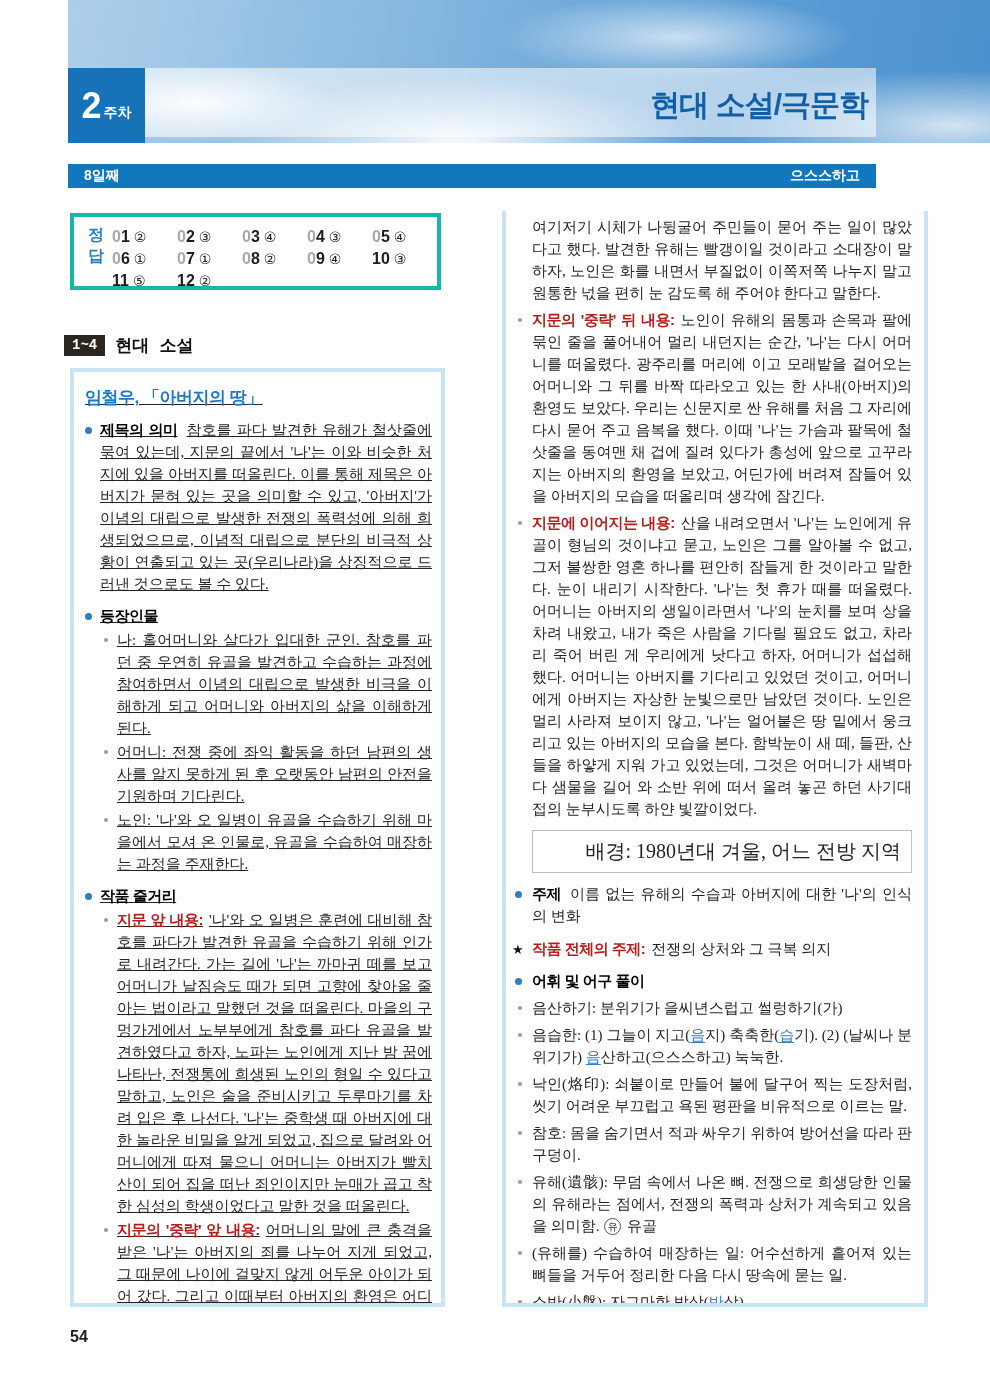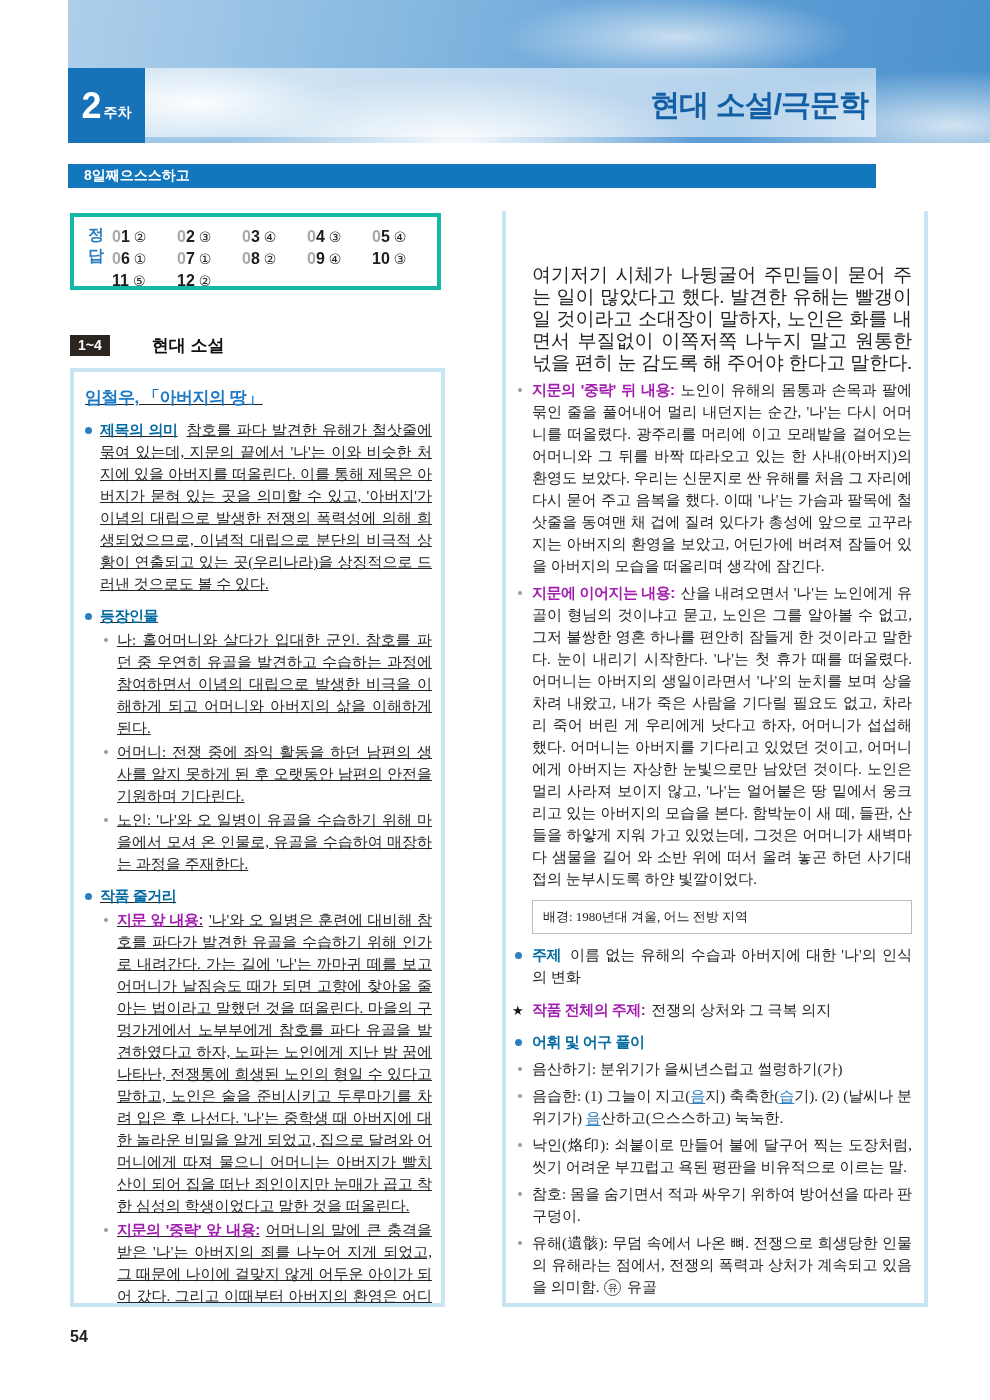--- a/index.html
+++ b/index.html
@@ -24,60 +24,60 @@
     display:flex;align-items:center;justify-content:center;font-family:"Liberation Sans",sans-serif;
   }
   .week-box .wn{font-size:36px;font-weight:bold;line-height:1;}
   .week-box .ws{font-size:14px;font-weight:bold;margin:14px 0 0 2px;}
   .header-title{
     position:absolute;top:85px;right:122px;color:#135fa6;
     font:bold 30px "Liberation Sans",sans-serif;letter-spacing:-1px;
   }
   .day-bar{
     position:absolute;left:68px;top:164px;width:808px;height:24px;background:#1277bd;color:#fff;
-    font:bold 14px "Liberation Sans",sans-serif;display:flex;justify-content:flex-start;
+    font:bold 14px "Liberation Sans",sans-serif;display:flex;justify-content:space-between;
     align-items:center;padding:0 16px;box-sizing:border-box;
   }
   
   .ans-box{
     position:absolute;left:70px;top:213px;width:371px;height:77px;border:4px solid #14b8a6;
     box-sizing:border-box;display:flex;padding:7px 0 0 14px;background:#fff;
   }
   .ans-label{color:#2e7fc0;font:bold 16px "Liberation Sans",sans-serif;width:46px;padding-top:1px;}
   .ans-row{display:flex;height:22px;align-items:flex-end;}
   .ans-cell{width:65px;white-space:nowrap;}
   .ans-cell .z{color:#a8a8a8;font:bold 16px "Liberation Sans",sans-serif;}
   .ans-cell .n{color:#1d1d1d;font:bold 16px "Liberation Sans",sans-serif;}
   .ans-cell .c{font-size:14px;color:#222;margin-left:4px;font-family:"DejaVu Sans",sans-serif;}
   
-  .sect-head{position:absolute;left:70px;top:334px;display:flex;align-items:center;font-family:Liberation Sans, sans-serif;gap:32px;}
+  .sect-head{position:absolute;left:64px;top:334px;display:flex;align-items:center;font-family:Liberation Mono, monospace;}
   .sect-badge{background:#2b2520;color:#fff;font-weight:bold;font-size:14px;padding:2px 8px 3px;}
   .sect-label{font-weight:bold;font-size:17px;color:#111;margin-left:10px;}
   
   .abox{
     position:absolute;left:70px;top:368px;width:375px;height:939px;border:4px solid #c9e4f2;
     box-sizing:border-box;padding:12px 9px 0 11px;overflow:hidden;background:#fff;text-decoration:underline;
   }
   .bbox{
     position:absolute;left:502px;top:211px;width:426px;height:1096px;border:4px solid #c9e4f2;border-top:none;
     box-sizing:border-box;padding:5px 12px 0 26px;overflow:hidden;background:#fff;
   }
   .work-title{color:#1b78c4;font:bold 17px "Liberation Sans",sans-serif;margin:2px 0 2px 0;letter-spacing:-0.5px;}
   .mitem{position:relative;padding-left:15px;margin-top:10px;font-size:15px;line-height:22px;text-align:justify;}
   .mdot{position:absolute;left:0;top:8px;width:7px;height:7px;border-radius:50%;background:#2e7fc0;}
-  .mhead{font-family:"Liberation Sans",sans-serif;font-weight:bold;color:#0369a1;margin-right:9px;letter-spacing:-0.5px;}
+  .mhead{font-family:"Liberation Sans",sans-serif;font-weight:bold;color:#000000;margin-right:9px;letter-spacing:-0.5px;}
   .sitem{position:relative;padding-left:17px;margin-top:2px;font-size:15px;line-height:22px;text-align:justify;}
   .sdot{position:absolute;left:4px;top:9px;width:4px;height:4px;border-radius:50%;background:#9b9b9b;}
-  .shead{font-family:"Liberation Sans",sans-serif;font-weight:bold;color:#a21caf;margin-right:6px;letter-spacing:-0.5px;}
+  .shead{font-family:"Liberation Sans",sans-serif;font-weight:bold;color:#b91c1c;margin-right:6px;letter-spacing:-0.5px;}
   .bbox .mitem{padding-left:0;}
   .bbox .mdot{left:-17px;}
   .bbox .sitem{padding-left:0;margin-top:5px;}
   .bbox .sdot{left:-14px;}
-  .cont-par{font-size:19px;line-height:22px;text-align:justify;margin-top:48px;}
-  .setting-box{border:1px solid #bdbdbd;margin:10px 0 10px 0;padding:7px 10px;font-size:13px;background:#fff;}
+  .cont-par{font-size:15px;line-height:22px;text-align:justify;}
+  .setting-box{border:1px solid #bdbdbd;margin:10px 0 10px 0;padding:7px 10px;font-size:20px;background:#fff;text-align:right;}
   .star-line{position:relative;margin-top:11px;font-size:15px;line-height:22px;}
   .star-icon{position:absolute;left:-20px;top:1px;font-size:13px;font-family:"DejaVu Sans",sans-serif;color:#111;}
   .r-hl{color:#2e7fc0;text-decoration:underline;text-underline-offset:2px;}
   .r-circ{
     display:inline-block;width:15px;height:15px;line-height:15px;border:1px solid #555;border-radius:50%;
     text-align:center;font-size:10px;margin:0 2px 0 1px;vertical-align:1px;color:#222;
   }
   .page-num{position:absolute;left:70px;top:1328px;font:bold 16px "Liberation Sans",sans-serif;color:#222;}
 </style>
 </head>

